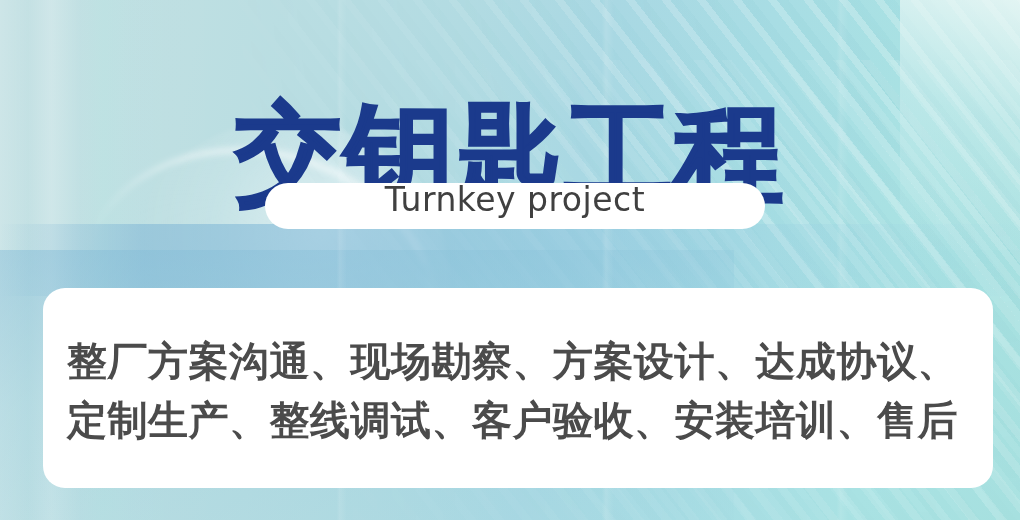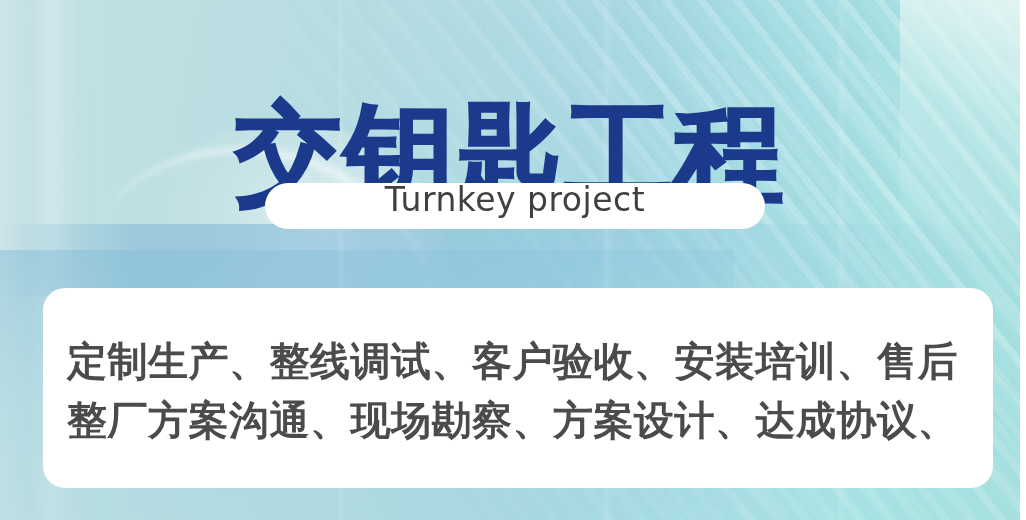--- a/index.html
+++ b/index.html
@@ -270,18 +270,18 @@
 
   <div class="content">
 
     <h1 class="title">交钥匙工程</h1>
 
     <div class="subtitle-pill">
       <span class="subtitle-text">Turnkey project</span>
     </div>
 
     <div class="body-card">
+      <div class="body-line">整厂方案沟通、现场勘察、方案设计、达成协议、</div>
       <div class="body-line">定制生产、整线调试、客户验收、安装培训、售后</div>
-      <div class="body-line">整厂方案沟通、现场勘察、方案设计、达成协议、</div>
     </div>
 
   </div>
 </div>
 
 </body></html>

